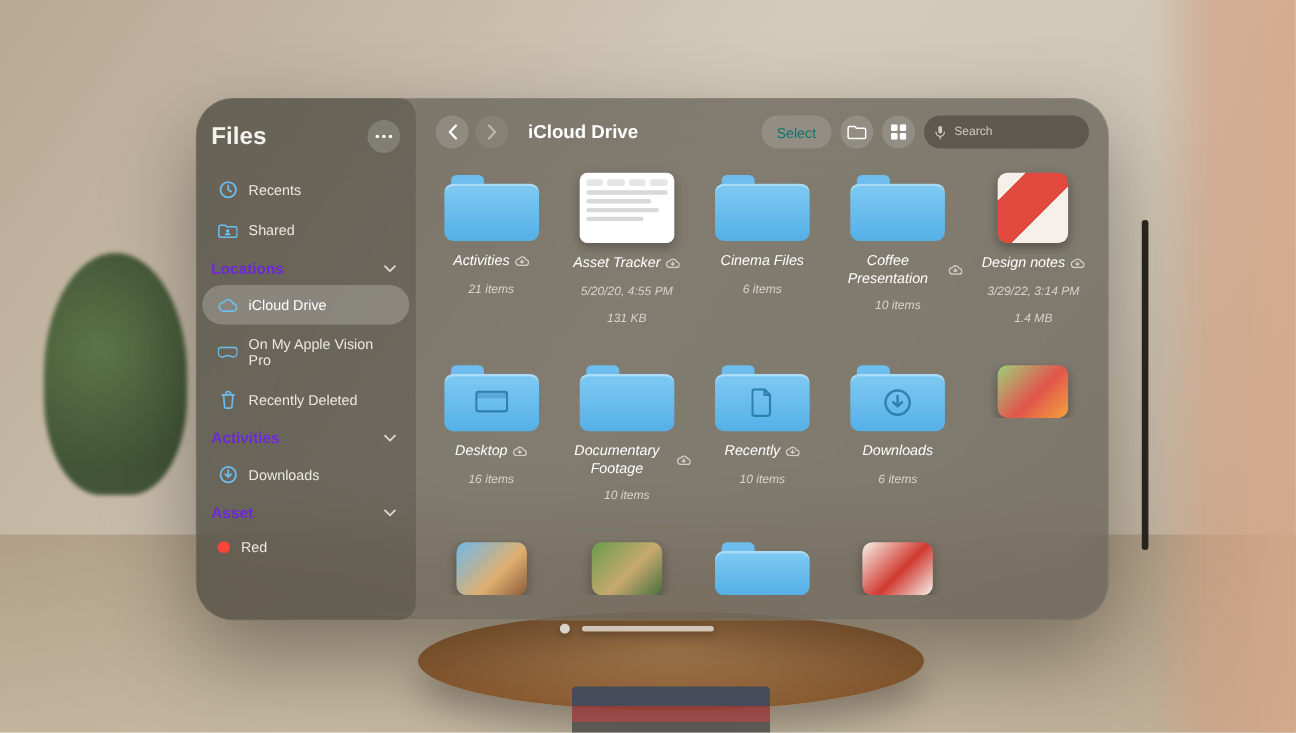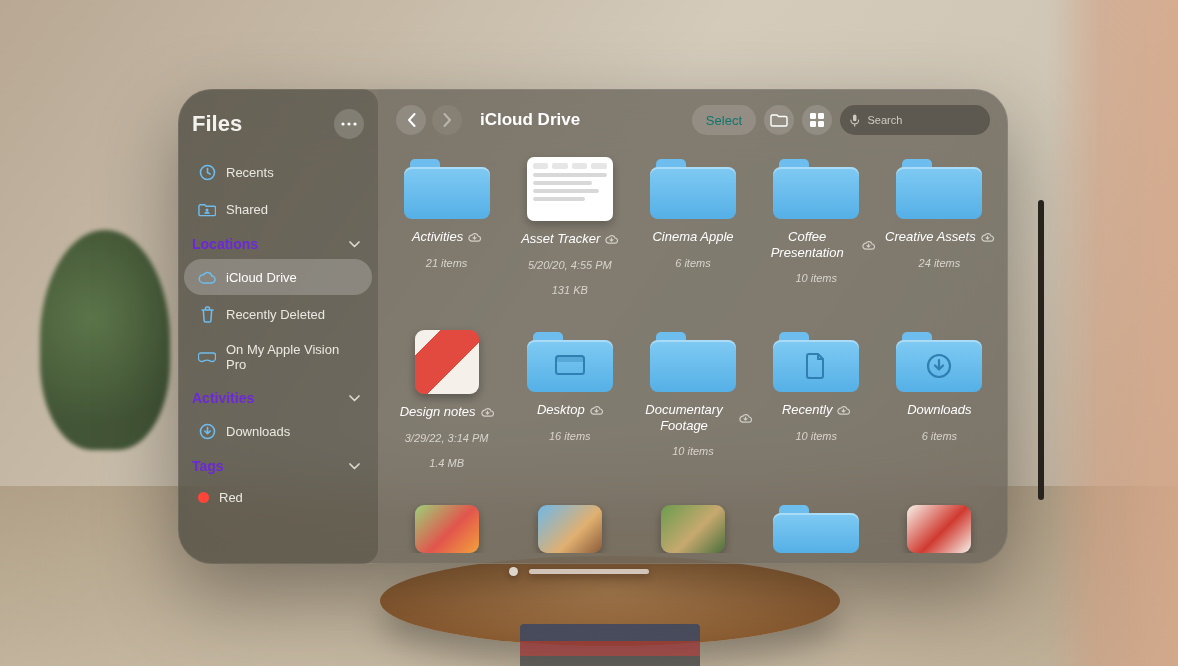--- a/index.html
+++ b/index.html
@@ -263,53 +263,53 @@
         <div class="row selected">
           <span class="ic">
             <svg width="19" height="13" viewBox="0 0 19 13">
               <path d="M5.5 12.2A4.3 4.3 0 0 1 5.8 3.6 4.8 4.8 0 0 1 14.6 5a3.6 3.6 0 0 1-.3 7.2z" fill="none" stroke="#6dbdee" stroke-width="1.6"></path>
             </svg>
           </span>
           <span>iCloud Drive</span>
         </div>
         <div class="row">
           <span class="ic">
+            <svg width="20" height="12" viewBox="0 0 20 12">
+              <path d="M3 1.5h14a2.5 2.5 0 0 1 2.5 2.5v3a4 4 0 0 1-4 4c-1.8 0-2.8-1.5-5.5-1.5S6.3 11 4.5 11A4 4 0 0 1 .5 7V4A2.5 2.5 0 0 1 3 1.5z" fill="none" stroke="#6dbdee" stroke-width="1.5"></path>
+            </svg>
+          </span>
+          <span>On My Apple Vision Pro</span>
+        </div>
+        <div class="row">
+          <span class="ic">
             <svg width="15" height="17" viewBox="0 0 15 17">
               <path d="M2 4h11M5.5 4V2.3A1.3 1.3 0 0 1 6.8 1h1.4A1.3 1.3 0 0 1 9.5 2.3V4M3.3 4l.8 10.5A1.5 1.5 0 0 0 5.6 16h3.8a1.5 1.5 0 0 0 1.5-1.5L11.7 4" fill="none" stroke="#6dbdee" stroke-width="1.5" stroke-linecap="round"></path>
             </svg>
           </span>
           <span>Recently Deleted</span>
-        </div>
-        <div class="row">
-          <span class="ic">
-            <svg width="20" height="12" viewBox="0 0 20 12">
-              <path d="M3 1.5h14a2.5 2.5 0 0 1 2.5 2.5v3a4 4 0 0 1-4 4c-1.8 0-2.8-1.5-5.5-1.5S6.3 11 4.5 11A4 4 0 0 1 .5 7V4A2.5 2.5 0 0 1 3 1.5z" fill="none" stroke="#6dbdee" stroke-width="1.5"></path>
-            </svg>
-          </span>
-          <span>On My Apple Vision Pro</span>
         </div>
         <div class="section-header">
           <span>Activities</span>
           <span class="chevron">
             <svg width="11" height="7" viewBox="0 0 11 7">
               <path d="M1 1l4.5 4.5L10 1" fill="none" stroke="#e8e4dc" stroke-width="1.7" stroke-linecap="round" stroke-linejoin="round"></path>
             </svg>
           </span>
         </div>
         <div class="row">
           <span class="ic">
             <svg width="17" height="17" viewBox="0 0 17 17">
               <circle cx="8.5" cy="8.5" r="7" fill="none" stroke="#6dbdee" stroke-width="1.6"></circle>
               <path d="M8.5 4.5v6M5.8 8l2.7 2.7L11.2 8" fill="none" stroke="#6dbdee" stroke-width="1.6" stroke-linecap="round" stroke-linejoin="round"></path>
             </svg>
           </span>
           <span>Downloads</span>
         </div>
         <div class="section-header">
-          <span>Tags</span>
+          <span>Asset</span>
           <span class="chevron">
             <svg width="11" height="7" viewBox="0 0 11 7">
               <path d="M1 1l4.5 4.5L10 1" fill="none" stroke="#e8e4dc" stroke-width="1.7" stroke-linecap="round" stroke-linejoin="round"></path>
             </svg>
           </span>
         </div>
         <div class="row">
           <span class="tag-dot" style="background:#ff453a"></span>
           <span>Red</span>
         </div>
@@ -390,49 +390,36 @@
                 <path d="M6.5 4v3M5 5.7l1.5 1.5L8 5.7" fill="none" stroke="currentColor" stroke-width="1.1" stroke-linecap="round" stroke-linejoin="round"></path>
               </svg>
             </span>
           </div>
           <div class="meta">5/20/20, 4:55 PM</div>
           <div class="meta">131 KB</div>
         </div>
         <div class="tile">
           <div class="folder"></div>
           <div class="label-row">
-            <span>Cinema Apple</span>
+            <span>Cinema Files</span>
           </div>
           <div class="meta">6 items</div>
         </div>
         <div class="tile">
           <div class="folder"></div>
           <div class="label-row">
             <span>Coffee Presentation</span>
             <span class="cloud-ic" style="color:#e8e4dc">
               <svg width="13" height="10" viewBox="0 0 13 10">
                 <path d="M3.8 9.2A3 3 0 0 1 4 3.2 3.3 3.3 0 0 1 10 4a2.5 2.5 0 0 1-.2 5.2z" fill="none" stroke="currentColor" stroke-width="1.2"></path>
                 <path d="M6.5 4v3M5 5.7l1.5 1.5L8 5.7" fill="none" stroke="currentColor" stroke-width="1.1" stroke-linecap="round" stroke-linejoin="round"></path>
               </svg>
             </span>
           </div>
           <div class="meta">10 items</div>
-        </div>
-        <div class="tile">
-          <div class="folder"></div>
-          <div class="label-row">
-            <span>Creative Assets</span>
-            <span class="cloud-ic" style="color:#e8e4dc">
-              <svg width="13" height="10" viewBox="0 0 13 10">
-                <path d="M3.8 9.2A3 3 0 0 1 4 3.2 3.3 3.3 0 0 1 10 4a2.5 2.5 0 0 1-.2 5.2z" fill="none" stroke="currentColor" stroke-width="1.2"></path>
-                <path d="M6.5 4v3M5 5.7l1.5 1.5L8 5.7" fill="none" stroke="currentColor" stroke-width="1.1" stroke-linecap="round" stroke-linejoin="round"></path>
-              </svg>
-            </span>
-          </div>
-          <div class="meta">24 items</div>
         </div>
         <div class="tile">
           <div class="photo-thumb" style="background:linear-gradient(135deg,#f5f1ea 20%,#e24a3f 20% 60%,#f5f1ea 60%)"></div>
           <div class="label-row">
             <span>Design notes</span>
             <span class="cloud-ic" style="color:#e8e4dc">
               <svg width="13" height="10" viewBox="0 0 13 10">
                 <path d="M3.8 9.2A3 3 0 0 1 4 3.2 3.3 3.3 0 0 1 10 4a2.5 2.5 0 0 1-.2 5.2z" fill="none" stroke="currentColor" stroke-width="1.2"></path>
                 <path d="M6.5 4v3M5 5.7l1.5 1.5L8 5.7" fill="none" stroke="currentColor" stroke-width="1.1" stroke-linecap="round" stroke-linejoin="round"></path>
               </svg>

